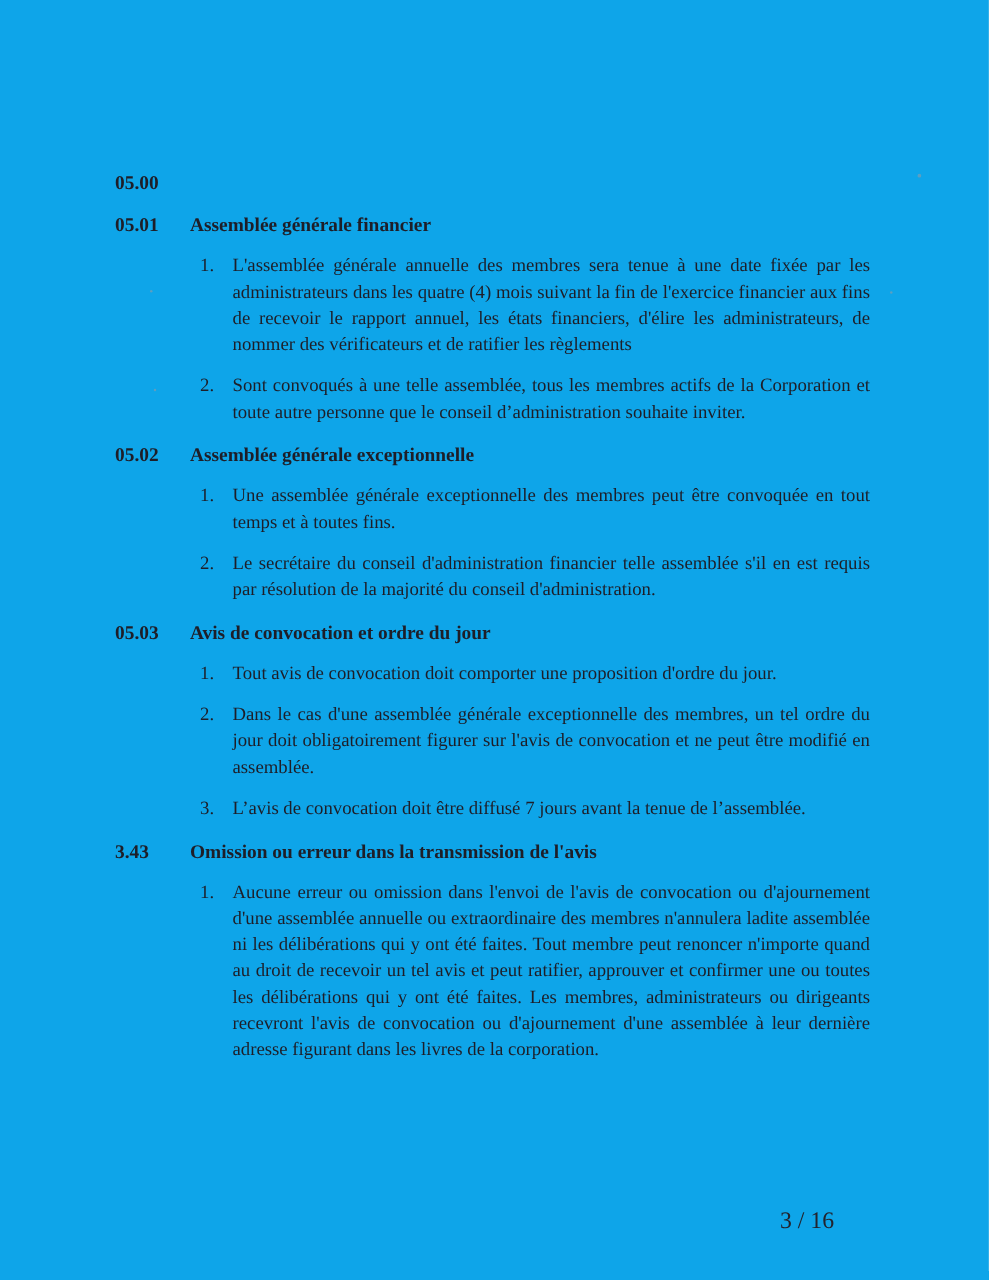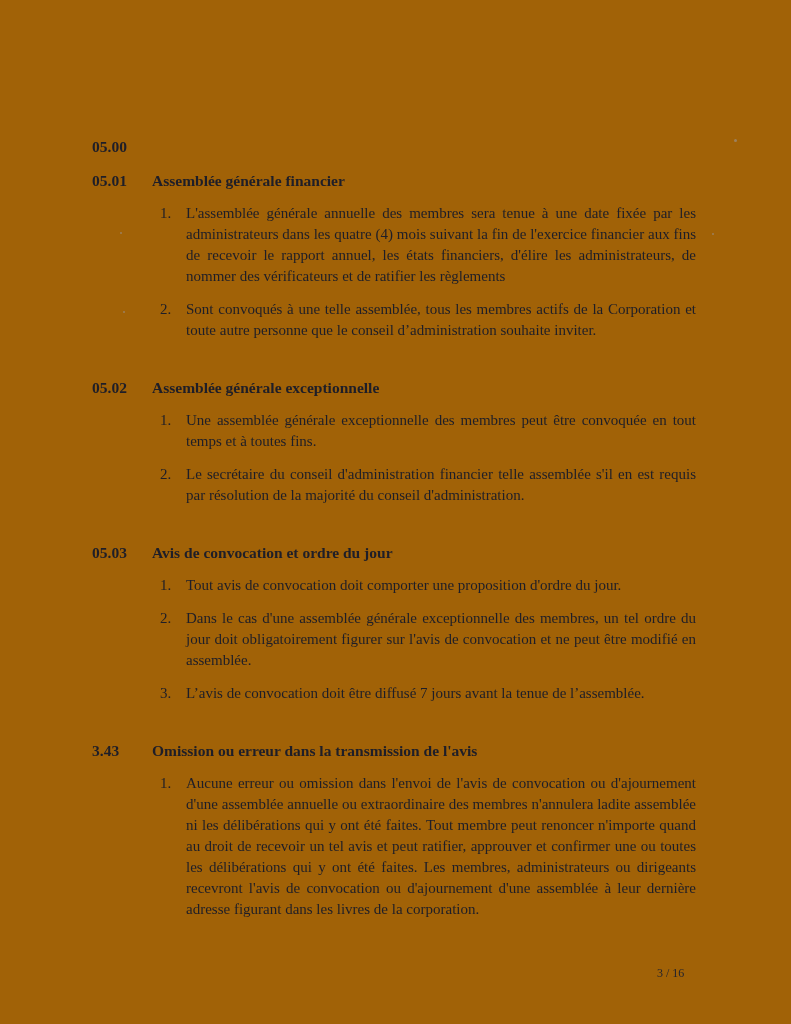--- a/index.html
+++ b/index.html
@@ -4,33 +4,33 @@
 <style>
   html, body { margin: 0; padding: 0; }
   body {
     background: #e8e8e8;
     font-family: "Liberation Serif", serif;
   }
   .page {
     position: relative;
     width: 791px;
     height: 1024px;
-    background: #a16207;
+    background: #0ea5e9;
     color: #1e1e28;
     overflow: hidden;
     box-sizing: border-box;
   }
   .doc {
     position: absolute;
     left: 92px;
     top: 137px;
     width: 604px;
     font-size: 15px;
   }
-  .section { margin-top: 37px; }
+  .section { margin-top: 14px; }
   .section:first-child { margin-top: 0; }
   .section.tight { margin-top: 14px; }
   .heading {
     display: flex;
     font-weight: bold;
     font-size: 15.5px;
     line-height: 20px;
   }
   .heading .num {
     width: 60px;
@@ -47,22 +47,22 @@
     flex-shrink: 0;
   }
   .item .text {
     flex: 1;
     margin: 0;
     text-align: justify;
   }
   .footer {
     position: absolute;
     top: 966px;
-    left: 657px;
-    font-size: 12px;
+    left: 624px;
+    font-size: 19px;
     color: #23232d;
   }
   .speck {
     position: absolute;
     background: #9a9aa2;
     border-radius: 50%;
     opacity: 0.55;
   }
   .speck.s1 { left: 734px; top: 139px; width: 3px; height: 3px; }
   .speck.s2 { left: 120px; top: 232px; width: 2px; height: 2px; }

